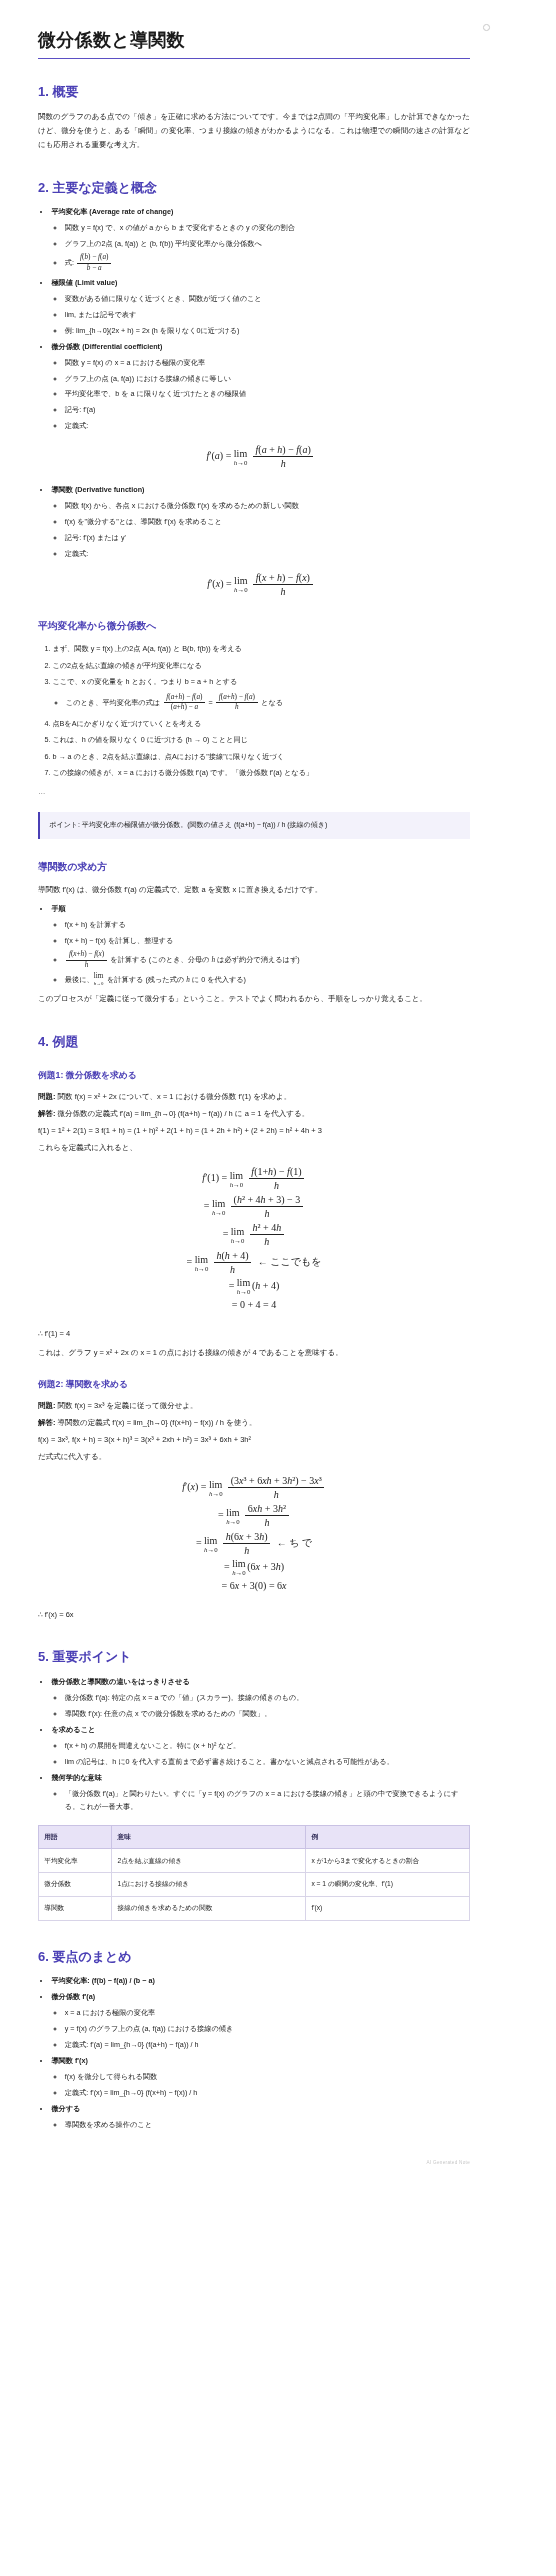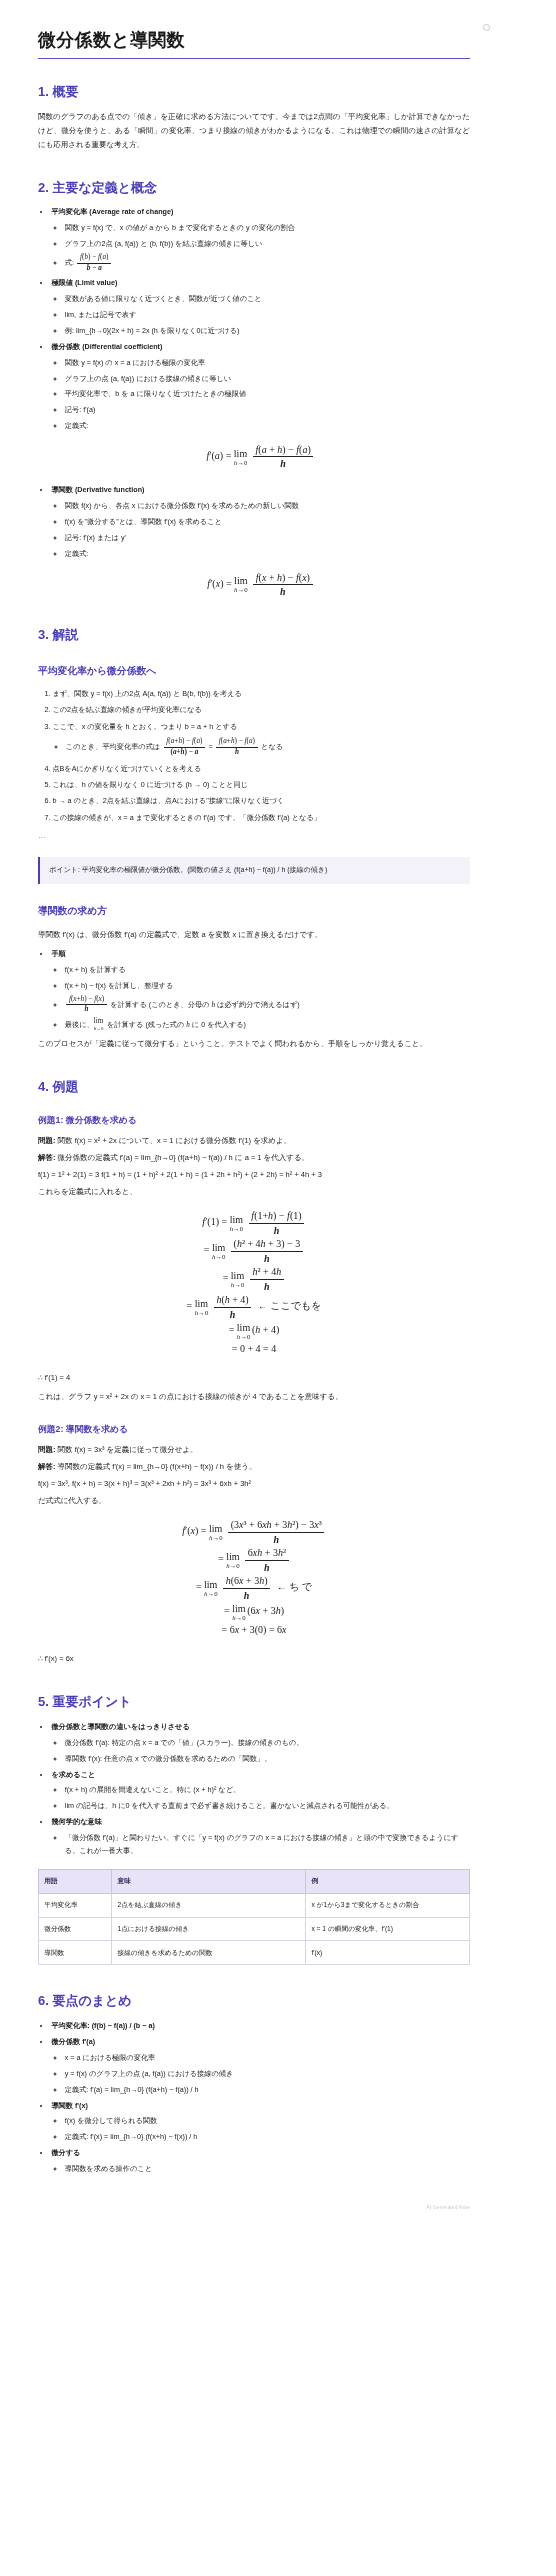--- a/index.html
+++ b/index.html
@@ -68,21 +68,21 @@
   }
   .mi { font-family:"Liberation Serif", serif; font-style:italic; }
   .frac {
     display:inline-block;
     vertical-align:middle;
     text-align:center;
     font-family:"Liberation Serif", serif;
     margin:0 1.5px;
   }
   .frac .num { display:block; padding:0 2.6px; border-bottom:0.5px solid #222; line-height:1.35; }
-  .frac .den { display:block; padding:0 2.6px; line-height:1.35;font-weight:bold; }
+  .frac .den { display:block; padding:0 2.6px; line-height:1.35; }
   .lim {
     display:inline-block;
     vertical-align:middle;
     text-align:left;
     font-family:"Liberation Serif", serif;
     margin-right:1.5px;
   }
   .lim .lw { display:block; line-height:1.1; }
   .lim .lb { display:block; font-size:0.68em; line-height:1.1; }
   .note-box {
@@ -143,21 +143,21 @@
   <h2 class="sec first">1. 概要</h2>
   <p class="para">関数のグラフのある点での「傾き」を正確に求める方法についてです。今までは2点間の「平均変化率」しか計算できなかったけど、微分を使うと、ある「瞬間」の変化率、つまり接線の傾きがわかるようになる。これは物理での瞬間の速さの計算などにも応用される重要な考え方。</p>
 
   <h2 class="sec">2. 主要な定義と概念</h2>
 
   <ul>
     <li class="lvl1">
       <b>平均変化率 (Average rate of change)</b>
       <ul class="lvl2">
         <li>関数 y = f(x) で、x の値が a から b まで変化するときの y の変化の割合</li>
-        <li>グラフ上の2点 (a, f(a)) と (b, f(b)) を結ぶ直線の傾きに等しい</li>
+        <li>グラフ上の2点 (a, f(a)) と (b, f(b)) 平均変化率から微分係数へ</li>
         <li>
           式: <span class="frac"><span class="num"><span class="mi">f</span>(<span class="mi">b</span>) − <span class="mi">f</span>(<span class="mi">a</span>)</span><span class="den"><span class="mi">b</span> − <span class="mi">a</span></span></span>
         </li>
       </ul>
     </li>
 
     <li class="lvl1">
       <b>極限値 (Limit value)</b>
       <ul class="lvl2">
         <li>変数がある値に限りなく近づくとき、関数が近づく値のこと</li>
@@ -191,42 +191,41 @@
         <li>定義式:</li>
       </ul>
       <div class="math-block">
         <span class="mi">f</span>′(<span class="mi">x</span>) =
         <span class="lim"><span class="lw">lim</span><span class="lb"><span class="mi">h</span>→0</span></span>
         <span class="frac"><span class="num"><span class="mi">f</span>(<span class="mi">x</span> + <span class="mi">h</span>) − <span class="mi">f</span>(<span class="mi">x</span>)</span><span class="den"><span class="mi">h</span></span></span>
       </div>
     </li>
   </ul>
 
-  <h2 class="sec">3. 解説</h2>
 
   <h3 class="sub">平均変化率から微分係数へ</h3>
   <ol>
     <li>まず、関数 y = f(x) 上の2点 A(a, f(a)) と B(b, f(b)) を考える</li>
     <li>この2点を結ぶ直線の傾きが平均変化率になる</li>
     <li>
       <span>ここで、x の変化量を h とおく。つまり b = a + h とする</span>
       <ul class="lvl2">
         <li>
           このとき、平均変化率の式は
           <span class="frac"><span class="num"><span class="mi">f</span>(<span class="mi">a</span>+<span class="mi">h</span>) − <span class="mi">f</span>(<span class="mi">a</span>)</span><span class="den">(<span class="mi">a</span>+<span class="mi">h</span>) − <span class="mi">a</span></span></span>
           =
           <span class="frac"><span class="num"><span class="mi">f</span>(<span class="mi">a</span>+<span class="mi">h</span>) − <span class="mi">f</span>(<span class="mi">a</span>)</span><span class="den"><span class="mi">h</span></span></span>
           となる
         </li>
       </ul>
     </li>
     <li>点BをAにかぎりなく近づけていくとを考える</li>
     <li>これは、h の値を限りなく 0 に近づける (h → 0) ことと同じ</li>
     <li>b → a のとき、2点を結ぶ直線は、点Aにおける"接線"に限りなく近づく</li>
-    <li>この接線の傾きが、x = a まで変化するときの f'(a) です。「微分係数 f'(a) となる」</li>
+    <li>この接線の傾きが、x = a における微分係数 f'(a) です。「微分係数 f'(a) となる」</li>
   </ol>
   <p class="spacer-dots">…</p>
 
   <div class="note-box">
     <span>ポイント: 平均変化率の極限値が微分係数。(関数の値さえ (f(a+h) − f(a)) / h (接線の傾き)</span>
   </div>
 
   <h3 class="sub">導関数の求め方</h3>
   <p class="para">導関数 f'(x) は、微分係数 f'(a) の定義式で、定数 a を変数 x に置き換えるだけです。</p>
 

